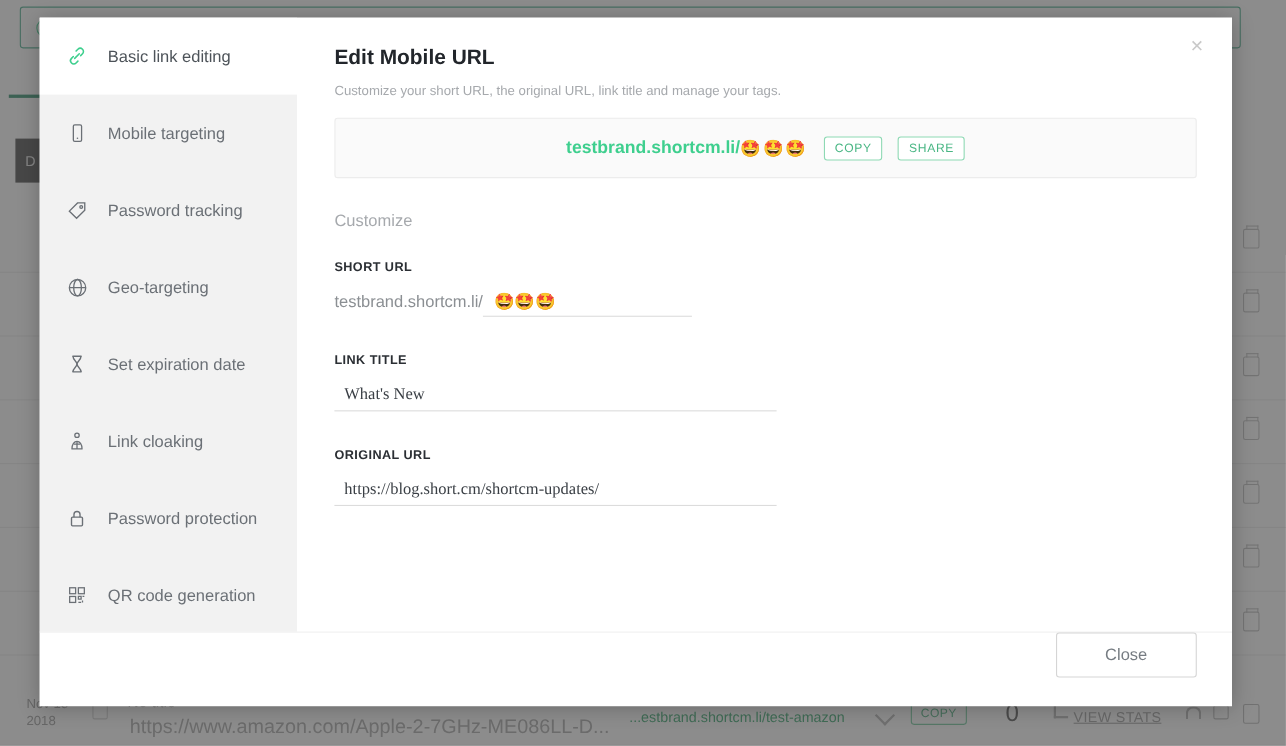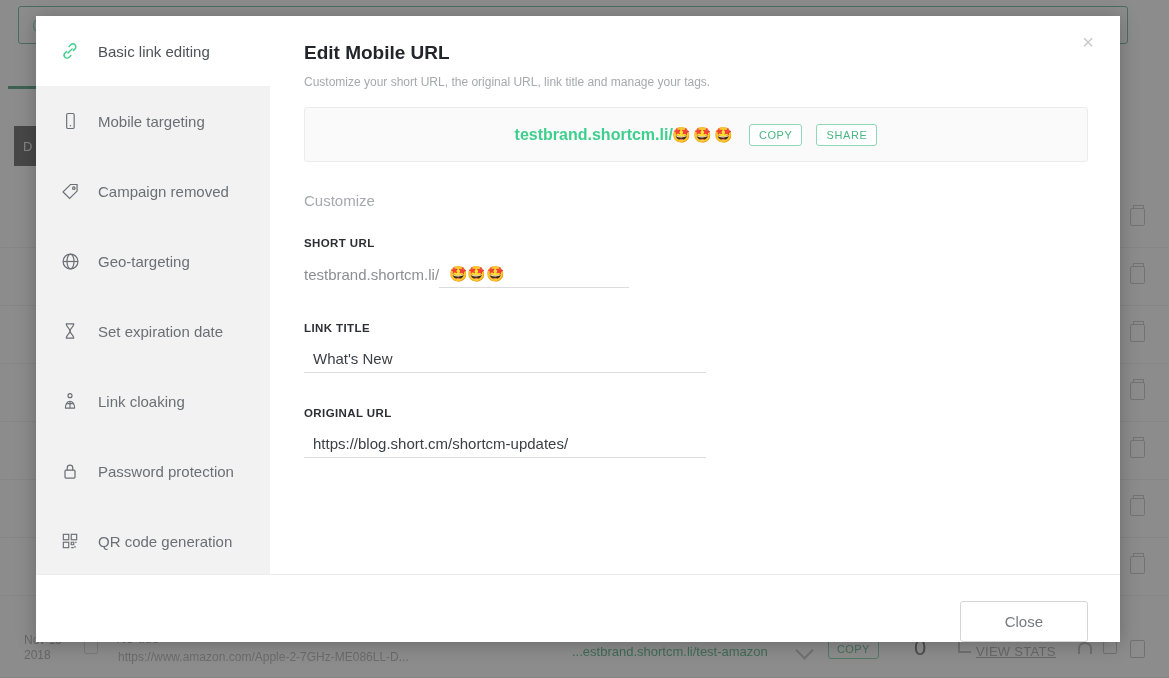--- a/index.html
+++ b/index.html
@@ -81,21 +81,21 @@
     position: absolute; left: 0; right: 0; top: 620px; height: 58px;
     border-bottom: 1px solid #ececec;
     font-size: 12px; color: #9b9b9b;
   }
   .bg-lastrow .date { position: absolute; left: 24px; top: 13px; line-height: 15px; }
   .bg-lastrow .fav {
     position: absolute; left: 84px; top: 20px;
     width: 14px; height: 14px; border: 1px solid #cfcfcf; border-radius: 2px;
   }
   .bg-lastrow .ttl { position: absolute; left: 116px; top: 10px; font-size: 14px; color: #8d8d8d; }
-  .bg-lastrow .ourl { position: absolute; left: 118px; top: 30px; font-size: 12px; color: #a8a8a8; }
+  .bg-lastrow .ourl { position: absolute; left: 118px; top: 30px; font-size: 18px; color: #a8a8a8; }
   .bg-lastrow .shorturl { position: absolute; left: 572px; top: 24px; font-size: 13px; color: #37a86e; text-align: right; }
   .bg-lastrow .pencil { position: absolute; left: 798px; top: 24px; width: 13px; height: 13px;
       border-left: 2px solid #b5b5b5; border-bottom: 2px solid #b5b5b5; transform: rotate(-45deg); }
   .bg-lastrow .copybtn {
     position: absolute; left: 828px; top: 19px;
     border: 1px solid #6fc79b; border-radius: 3px;
     color: #4aaf7e; font-size: 11px; padding: 3px 8px; letter-spacing: .4px;
   }
   .bg-lastrow .clicks { position: absolute; left: 914px; top: 15px; font-size: 22px; color: #555; }
   .bg-lastrow .stats { position: absolute; left: 976px; top: 24px; font-size: 13px; color: #a0a0a0; letter-spacing: .3px; text-decoration: underline; }
@@ -202,42 +202,42 @@
   .underline-input {
     border: 0; border-bottom: 1px solid #dcdcdc;
     background: transparent; outline: none;
     font-family: "Liberation Sans", sans-serif;
     font-size: 15px; color: #3a3f45;
     padding: 0 4px 5px 10px;
     width: 100%;
   }
   .underline-input.wide { padding-left: 9px; }
   .su-input { width: 190px; }
-  .field.full .underline-input { width: 402px; }
+  .field.full .underline-input { width: 402px; font-family: Liberation Serif, serif; }
 
   .addtag {
     display: flex; align-items: center;
     color: #9a9ea2; font-size: 14px;
     padding-left: 14px; cursor: pointer;
     width: max-content;
   }
   .addtag .plusbox {
     width: 12px; height: 12px; border: 1px solid #b6babd;
     position: relative; margin-right: 8px; flex: none;
   }
   .addtag .plusbox::before, .addtag .plusbox::after {
     content: ""; position: absolute; background: #b6babd;
   }
   .addtag .plusbox::before { left: 5px; top: 2px; width: 1px; height: 8px; }
   .addtag .plusbox::after { top: 5px; left: 2px; height: 1px; width: 8px; }
 
   .modal-footer {
     height: 68px; flex: none;
     border-top: 1px solid #ececec;
-    display: flex; align-items: flex-end; justify-content: flex-end;
+    display: flex; align-items: flex-start; justify-content: flex-end;
     padding-right: 32px;
     background: #fff;
   }
   .close-btn {
     border: 1px solid #d5d5d5; border-radius: 3px;
     background: #fff; color: #767c82;
     font-size: 15px; padding: 11px 44px; cursor: pointer;
     font-family: "Liberation Sans", sans-serif;
   }
 </style>
@@ -327,21 +327,21 @@
         <span class="lbl">Mobile targeting</span>
       </div>
 
       <div class="side-item">
         <span class="ic">
           <svg width="21" height="21" viewBox="0 0 24 24" fill="none" stroke="currentColor" stroke-width="1.4">
             <path d="M3.5 12.5 12 4h7.5v7.5L11 20z"></path>
             <circle cx="15.8" cy="8.2" r="1.4"></circle>
           </svg>
         </span>
-        <span class="lbl">Campaign removed</span>
+        <span class="lbl">Password tracking</span>
       </div>
 
       <div class="side-item">
         <span class="ic">
           <svg width="21" height="21" viewBox="0 0 24 24" fill="none" stroke="currentColor" stroke-width="1.4">
             <circle cx="12" cy="12" r="8.5"></circle>
             <ellipse cx="12" cy="12" rx="4" ry="8.5"></ellipse>
             <path d="M3.6 12h16.8"></path>
           </svg>
         </span>

